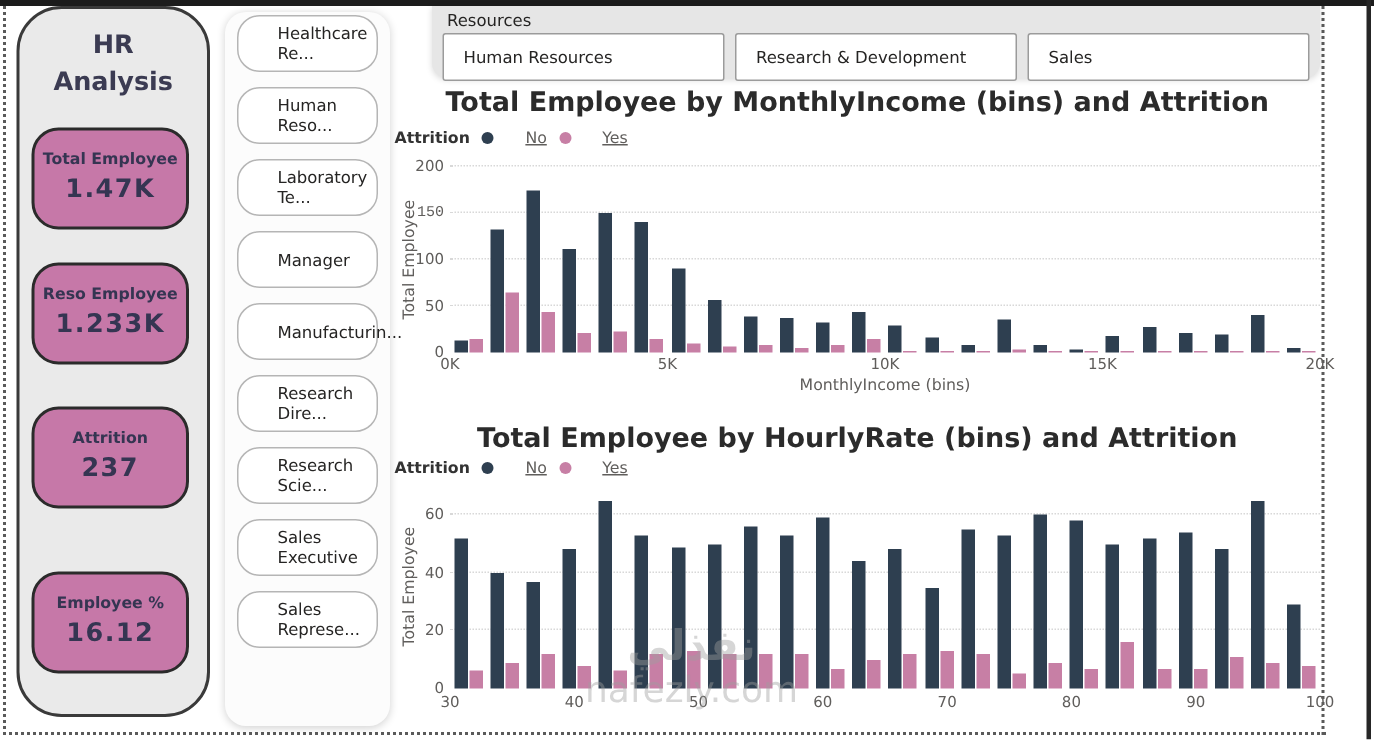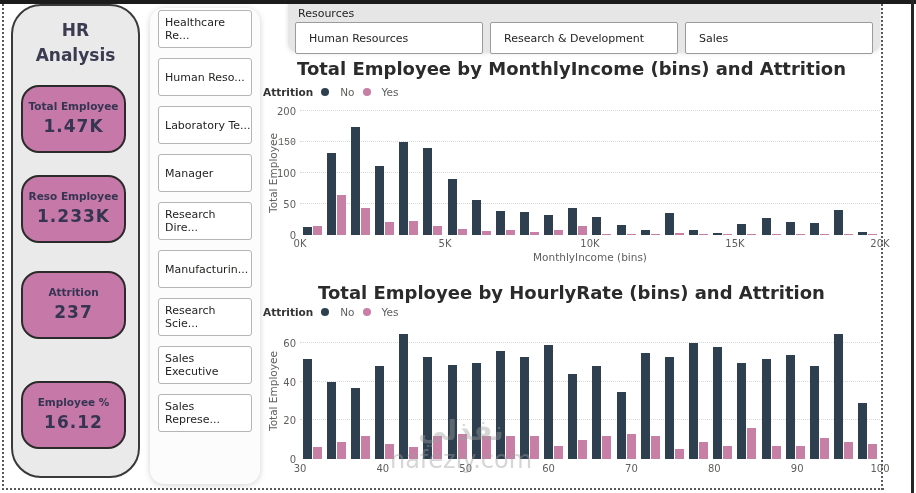--- a/index.html
+++ b/index.html
@@ -20,40 +20,40 @@
   .kpi{position:absolute;left:8px;width:105px;height:68px;background:#c678a8;border:2px solid #2b2b2b;
        border-radius:18px;box-sizing:border-box;text-align:center;color:#353552;}
   .kpi-label{font-size:10.5px;font-weight:bold;margin-top:13px;}
   .kpi-value{font-size:17px;font-weight:bold;margin-top:4px;letter-spacing:1px;}
 
   
   .jobrole{position:absolute;left:150px;top:8px;width:110px;height:476px;background:#fcfcfc;
            border-radius:14px;box-shadow:0 1px 6px rgba(0,0,0,0.18);box-sizing:border-box;}
   .jobrole-title{font-size:12px;color:#252423;padding:8px 0 6px 10px;}
   .jobrole-list{display:flex;flex-direction:column;gap:10px;padding:2px 8px 0 8px;}
-  .jobrole-item{height:38px;background:#fff;border:1px solid #b5b5b5;border-radius:3px;
-                font-size:11px;color:#252423;display:flex;align-items:center;padding-left:6px;box-sizing:border-box;}
+  .jobrole-item{height:38px;background:#fff;border:1px solid #b5b5b5;border-radius:15px;
+                font-size:11px;color:#252423;display:flex;align-items:center;padding-left:26px;box-sizing:border-box;}
 
   
   .dept{position:absolute;left:288px;top:4px;width:592px;height:48px;background:#e6e6e6;
         border-radius:0 0 10px 10px;box-shadow:0 1px 4px rgba(0,0,0,0.15);box-sizing:border-box;}
   .dept-label{font-size:11px;color:#252423;padding:3px 0 2px 10px;}
   .dept-row{display:flex;gap:7px;padding:0 7px;}
   .dept-box{flex:1;height:32px;background:#fff;border:1px solid #9b9b9b;border-radius:2px;
             display:flex;align-items:center;padding-left:13px;font-size:11px;color:#252423;box-sizing:border-box;}
 
   
   .chart{position:absolute;left:263px;width:617px;}
   .chart-a{top:56px;height:206px;}
   .chart-b{top:280px;height:212px;}
   .chart-title{position:absolute;top:2px;left:0;right:0;text-align:center;font-size:18px;color:#2b2b2b;font-weight:600;}
   .legend{position:absolute;left:0;display:flex;align-items:center;gap:8px;font-size:10.5px;}
   .chart-a .legend{top:30px;} .chart-b .legend{top:26px;}
   .legend-title{font-weight:bold;color:#333;}
-  .legend-item{color:#605e5c;display:flex;align-items:center;gap:11px;}
+  .legend-item{color:#605e5c;display:flex;align-items:center;gap:21px;text-decoration:underline;}
   .dot{width:8px;height:8px;border-radius:50%;display:inline-block;}
   .ylabel{position:absolute;left:4px;writing-mode:vertical-rl;transform:rotate(180deg);
           display:flex;align-items:center;justify-content:center;font-size:10.5px;color:#605e5c;}
   .chart-a .ylabel{top:55px;height:124px;} .chart-b .ylabel{top:44px;height:135px;}
   .plot{position:absolute;left:37px;width:580px;}
   .chart-a .plot{top:55px;height:124px;} .chart-b .plot{top:44px;height:135px;}
   .gridline{position:absolute;left:0;right:0;height:0;border-top:1px dotted #d8d8d8;}
   .ytick{position:absolute;left:-34px;width:30px;text-align:right;font-size:10px;color:#605e5c;}
   .bars{position:absolute;left:0;right:0;top:0;bottom:0;display:flex;align-items:flex-end;justify-content:space-around;}
   .bin{display:flex;align-items:flex-end;gap:1px;height:100%;}
@@ -105,22 +105,22 @@
         </div>
       </div>
   </div>
 
   <div class="jobrole">
     <div class="jobrole-list" id="jobrole-list">
         <div class="jobrole-item">Healthcare Re...</div>
         <div class="jobrole-item">Human Reso...</div>
         <div class="jobrole-item">Laboratory Te...</div>
         <div class="jobrole-item">Manager</div>
+        <div class="jobrole-item">Manufacturin...</div>
         <div class="jobrole-item">Research Dire...</div>
-        <div class="jobrole-item">Manufacturin...</div>
         <div class="jobrole-item">Research Scie...</div>
         <div class="jobrole-item">Sales Executive</div>
         <div class="jobrole-item">Sales Represe...</div>
       </div>
   </div>
 
   <div class="dept">
     <div class="dept-label">Resources</div>
     <div class="dept-row" id="dept-row">
         <div class="dept-box">Human Resources</div>

